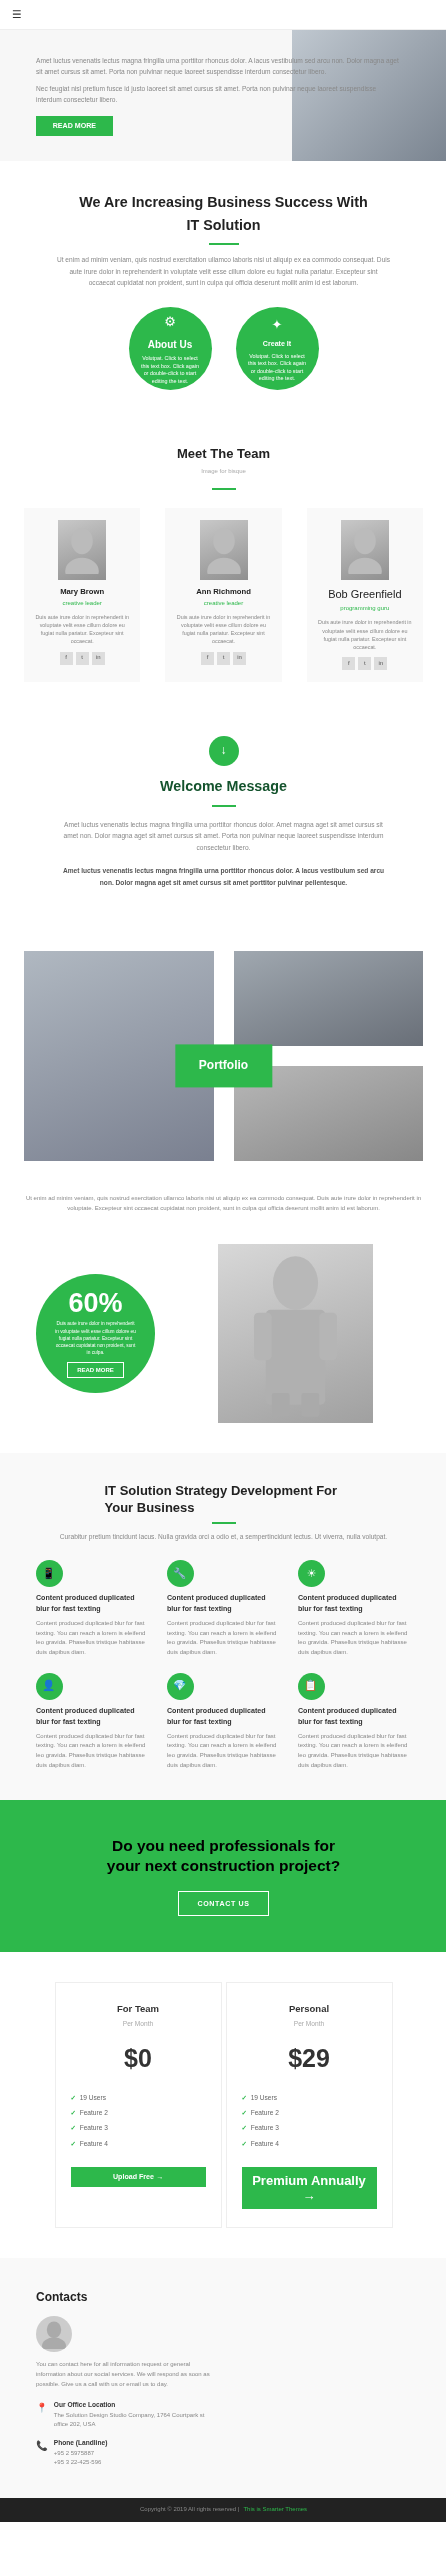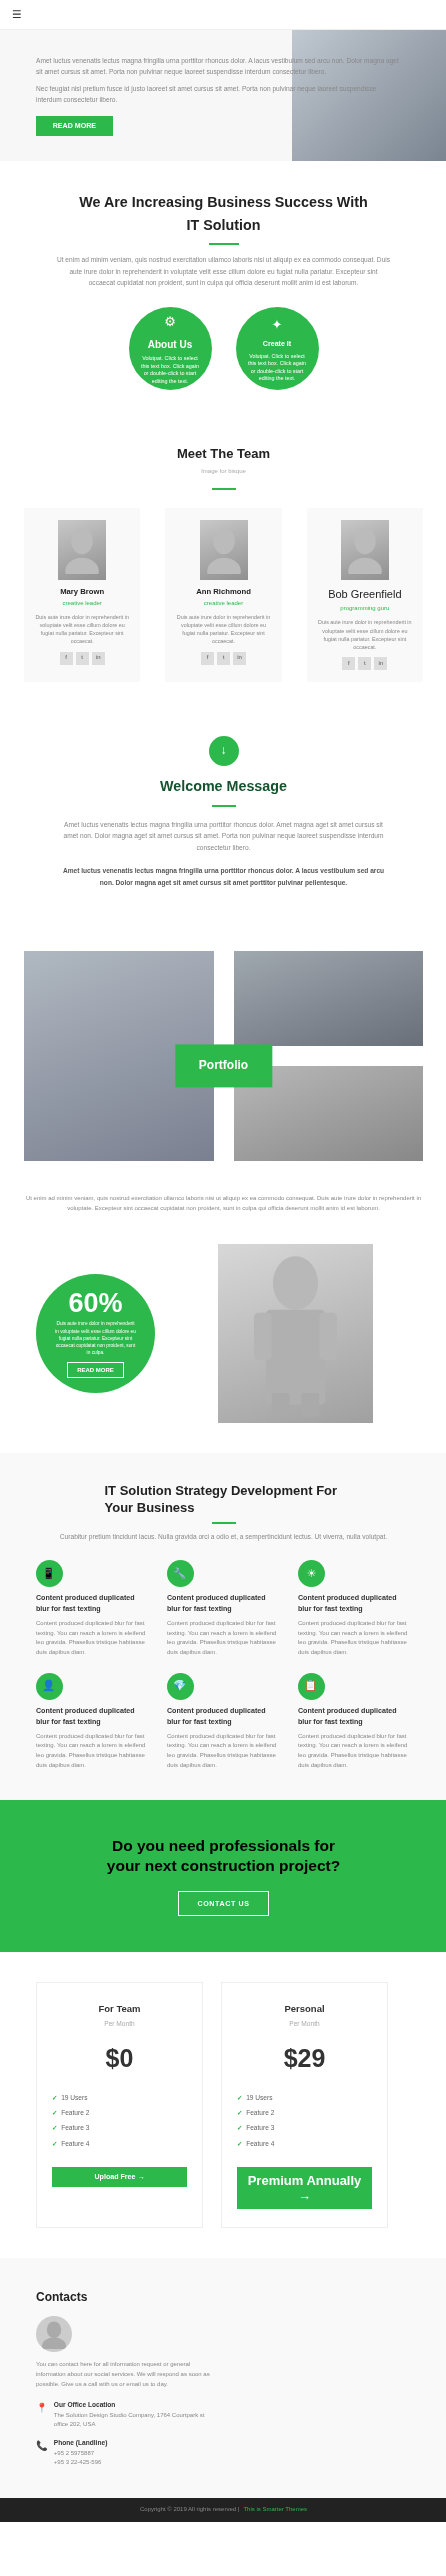--- a/index.html
+++ b/index.html
@@ -179,21 +179,21 @@
     </div>
   </div>
 </section>
 
 <section style="background:#2db84b; padding:36px 36px; text-align:center;">
   <h2 style="font-size:15.5px; font-weight:900; color:#000000; margin-bottom:15px; line-height:1.3; max-width:250px; margin:0 auto 15px;">Do you need professionals for your next construction project?</h2>
   <button style="background:transparent; border:1.2px solid #fff; color:#fff; padding:7.1px 19px; font-size:7.1px; font-weight:700; cursor:pointer; letter-spacing:0.6px;">CONTACT US</button>
 </section>
 
 <section style="padding:30px 36px; background:#fff;">
-  <div style="display:flex; gap:18px; justify-content:flex-start;">
+  <div style="display:flex; gap:4px; justify-content:center;">
 
     <div style="flex:1; max-width:167px; border:0.6px solid #eee; padding:18px 15px; text-align:center;">
       <div style="font-size:9.5px; font-weight:700; color:#333; margin-bottom:3px;">For Team</div>
       <div style="font-size:6.6px; color:#aaa; margin-bottom:9px;">Per Month</div>
       <div style="font-size:25px; font-weight:900; color:#333; margin-bottom:12px;">$0</div>
       <ul style="list-style:none; text-align:left; margin-bottom:15px;">
         <li style="font-size:6.6px; color:#666; padding:2.4px 0; display:flex; align-items:center; gap:3.6px;">
             <span style="color:#2db84b; font-weight:700;">✓</span>
             <span>19 Users</span>
           </li>

